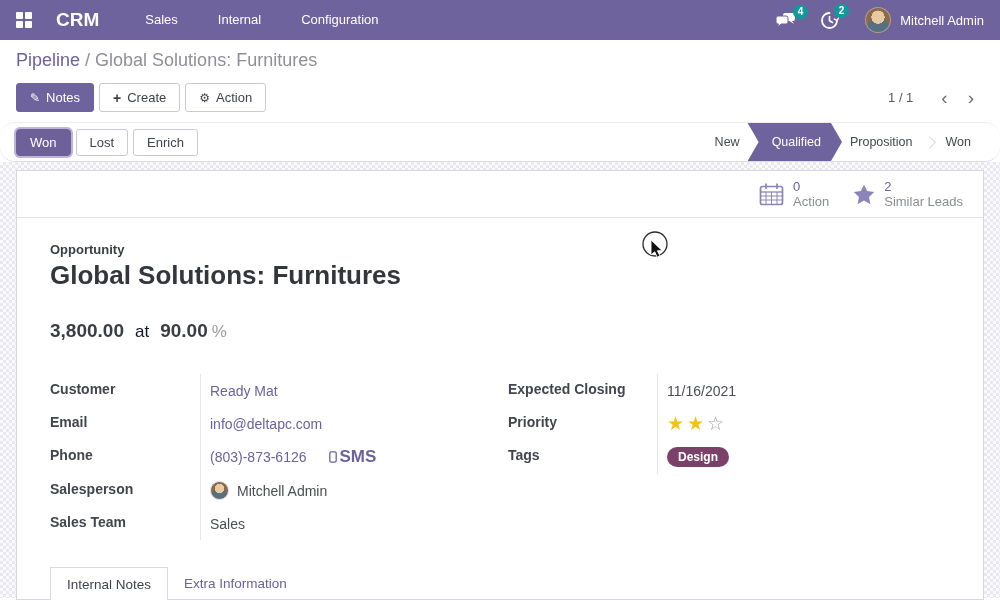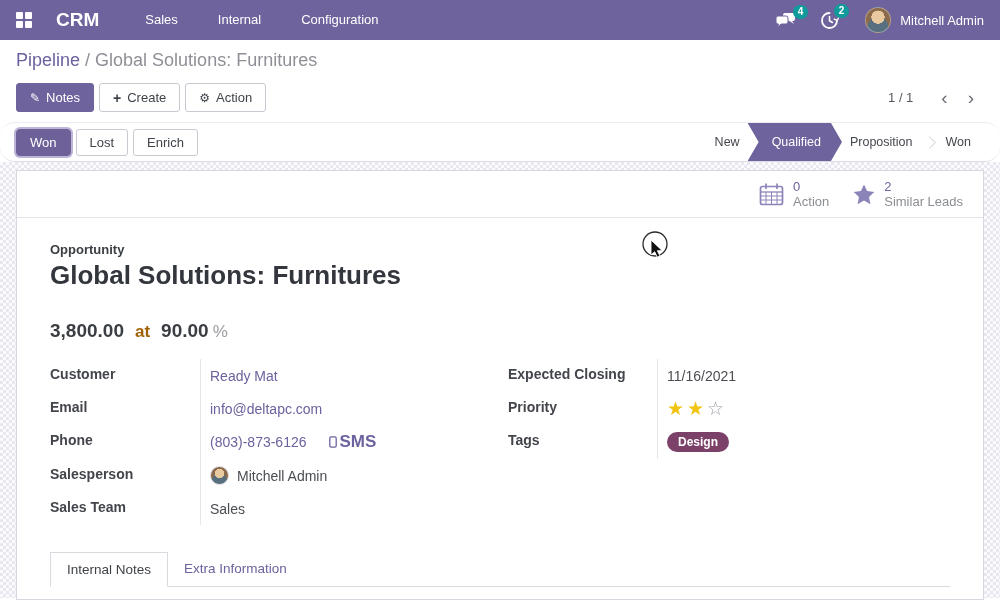--- a/index.html
+++ b/index.html
@@ -75,24 +75,24 @@
                 justify-content:flex-end; align-items:center; padding-right:8px; }
   .stat-btn { display:flex; align-items:center; gap:9px; padding:4px 12px; cursor:pointer; }
   .stat-texts { display:flex; flex-direction:column; line-height:15px; font-size:13px; }
   .stat-count { color:#6d619e; }
   .stat-label { color:#8a8d93; }
 
   .sheet { padding:24px 33px 0; }
   .opp-type { font-size:13px; font-weight:bold; color:#3a3f44; }
   .opp-title { font-size:26px; font-weight:bold; color:#33363c; margin:3px 0 0; }
   .amount-row { margin-top:29px; font-size:19px; font-weight:bold; color:#3a3d42; }
-  .amount-at { color:#a16207; font-weight:bold; font-size:17px; margin:0 11px; }
+  .amount-at { color:#0f172a; font-weight:normal; font-size:17px; margin:0 11px; }
   .pct-sign { color:#9b9da3; font-weight:normal; font-size:17px; margin-left:4px; }
 
-  .fields { display:flex; margin-top:17px;gap:16px; }
+  .fields { display:flex; margin-top:32px;gap:16px; }
   .fgroup { flex:1 1 50%; display:grid; grid-template-columns:151px 1fr; align-content:start; }
   .fgroup.rightcol { grid-template-columns:150px 1fr; }
   .flabel { font-size:14px; font-weight:bold; color:#42454b; padding:7px 8px 7px 0;
             border-right:1px solid #e7e6ed; }
   .fvalue { padding:7px 0 7px 9px; font-size:14px; color:#4a4d52; display:flex;
             align-items:center; gap:8px; min-height:33px; }
   .link { color:#6d619e; cursor:pointer; }
   .sms-btn { font-size:17px; font-weight:bold; color:#6d619e; display:inline-flex;
              align-items:center; gap:3px; margin-left:14px; cursor:pointer; }
   .mini-avatar { width:19px; height:19px; border-radius:50%;

